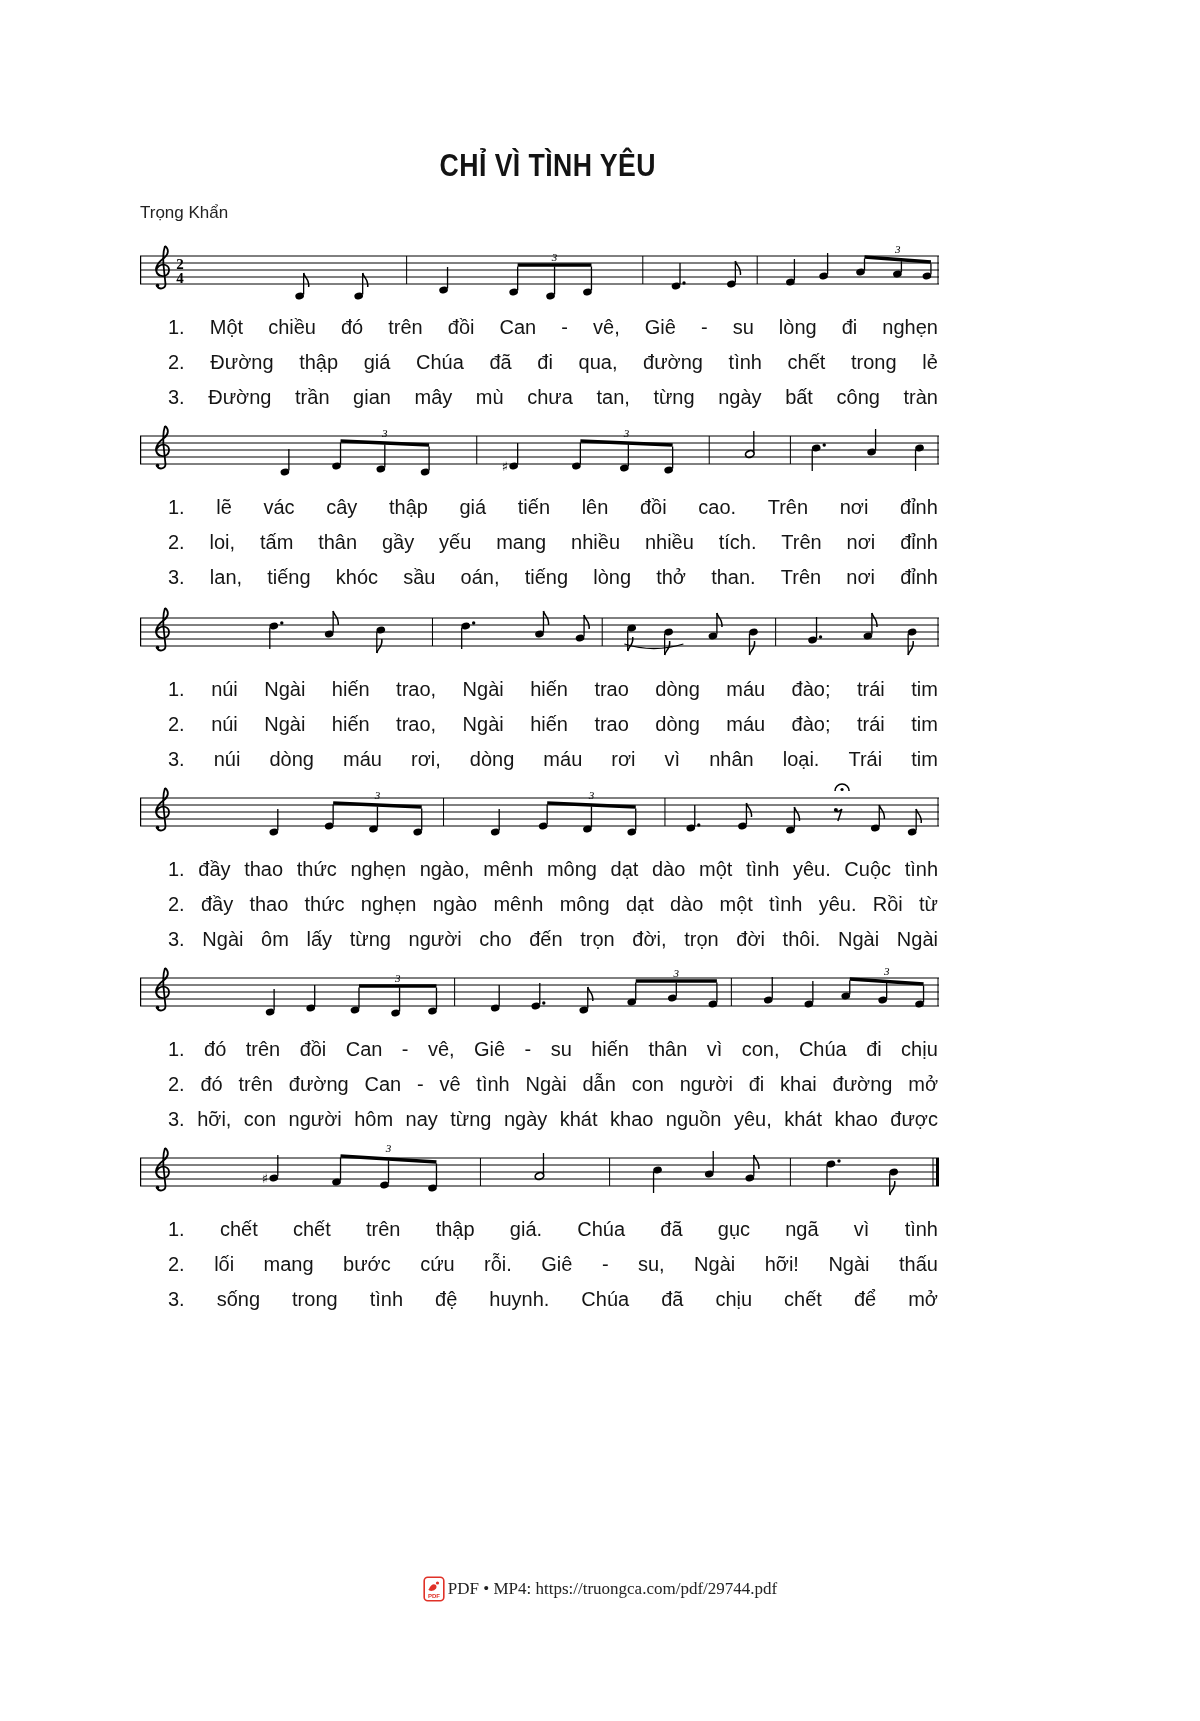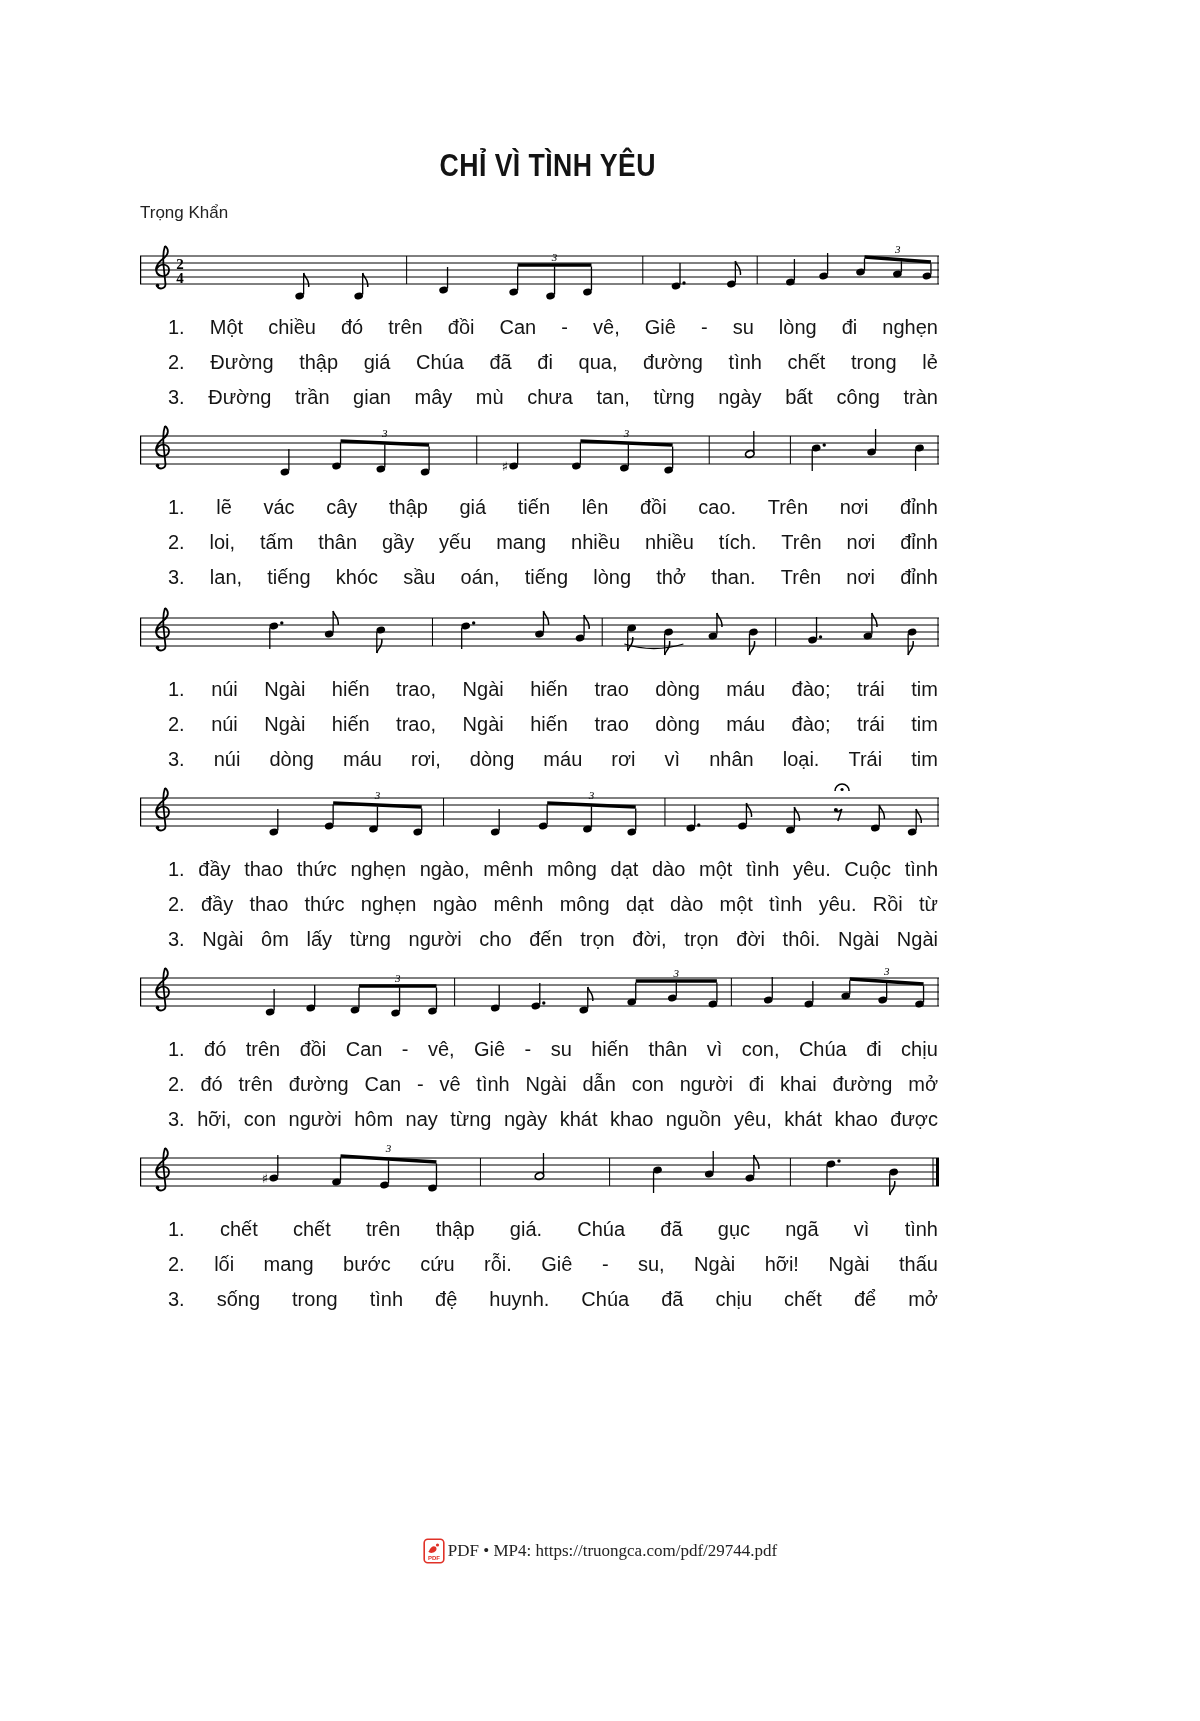--- a/index.html
+++ b/index.html
@@ -17,21 +17,21 @@
     position:absolute;top:203px;left:140px;width:800px;text-align:left;
     font-size:17px;color:#222;
   }
   .system{position:absolute;left:140px;width:800px;height:182px;}
   .system svg{position:absolute;top:0;left:0;}
   .lyric{
     position:absolute;left:28px;right:2px;display:flex;justify-content:space-between;
     font-size:20px;line-height:26px;color:#151515;white-space:nowrap;
   }
   .footer{
-    position:absolute;top:1538px;left:0;width:1200px;display:flex;
+    position:absolute;top:1576px;left:0;width:1200px;display:flex;
     justify-content:center;align-items:center;gap:3px;
   }
   .footer a{
     font-family:"Liberation Serif",serif;font-size:17px;color:#222;text-decoration:none;
   }
 </style>
 </head>
 <body>
 
 <div class="page">

